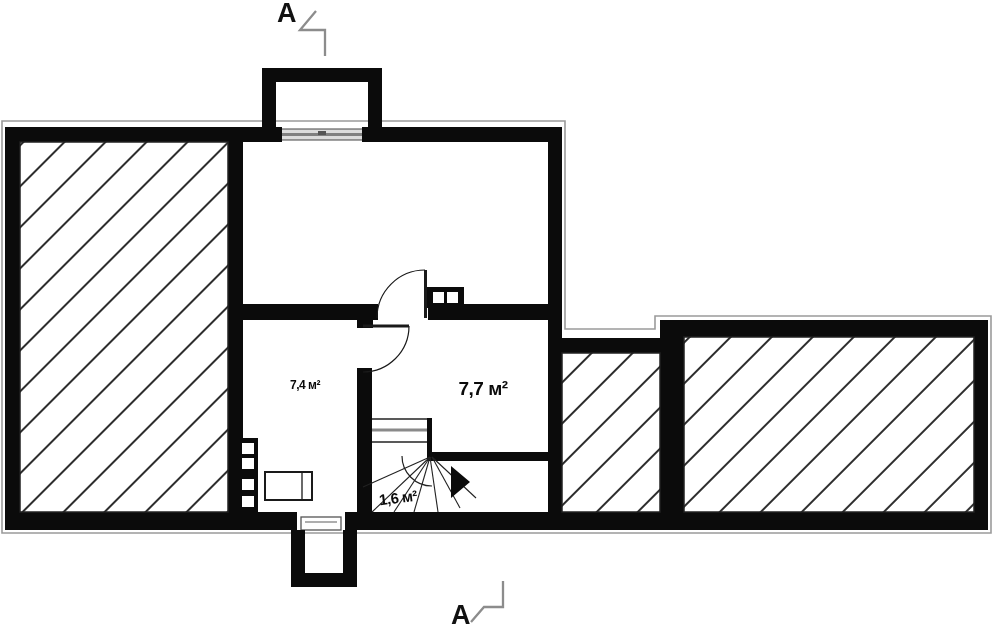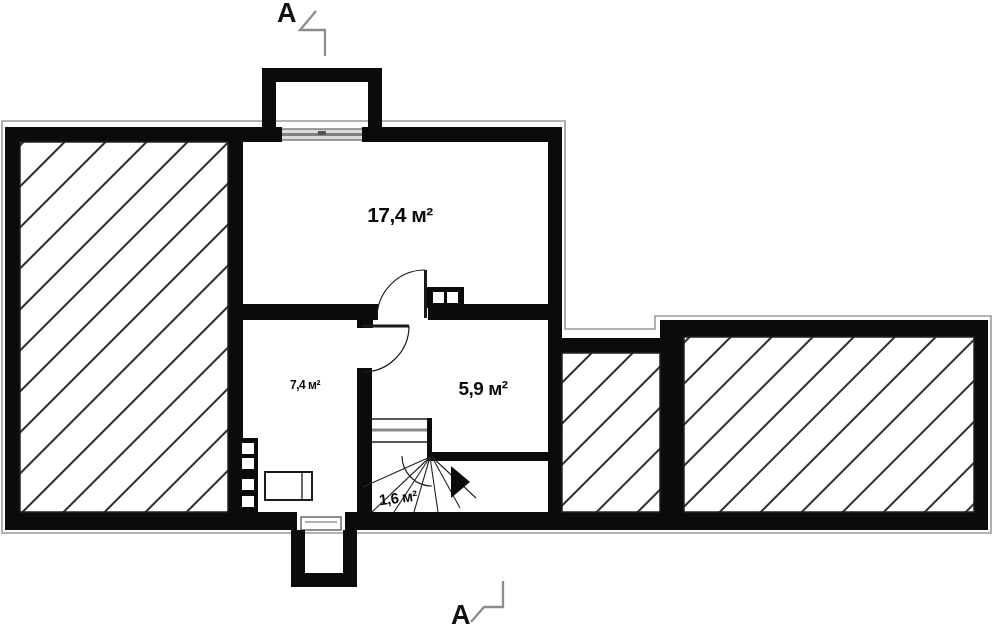--- a/index.html
+++ b/index.html
@@ -132,18 +132,17 @@
     <path d="M316,11 L300,30 L325,30 L325,56"></path>
   </g>
   <g fill="none" stroke="var(--secline,#8c8c8c)" stroke-width="2.3">
     <path d="M503,581 L503,607 L484,607 L471,622"></path>
   </g>
 </svg>
 
 <div class="section-letter sec-top">A</div>
 <div class="section-letter sec-bottom">A</div>
 
-<div class="room-label lbl-17">17,4 м²</div>
 <div class="room-label lbl-74">7,4 м²</div>
-<div class="room-label lbl-77">5,9 м²</div>
+<div class="room-label lbl-77">7,7 м²</div>
 <div class="room-label lbl-16">1,6 м²</div>
 
 </div>
 
 </body></html>

